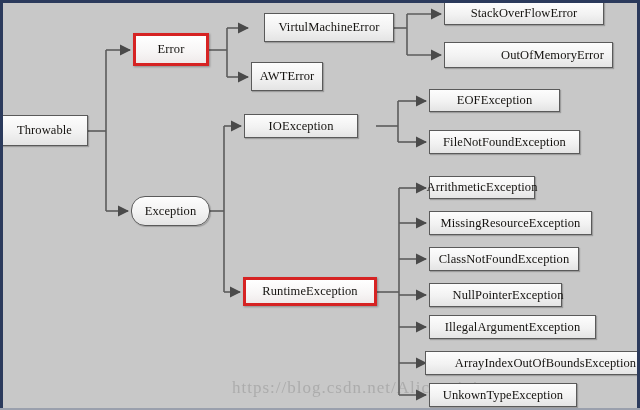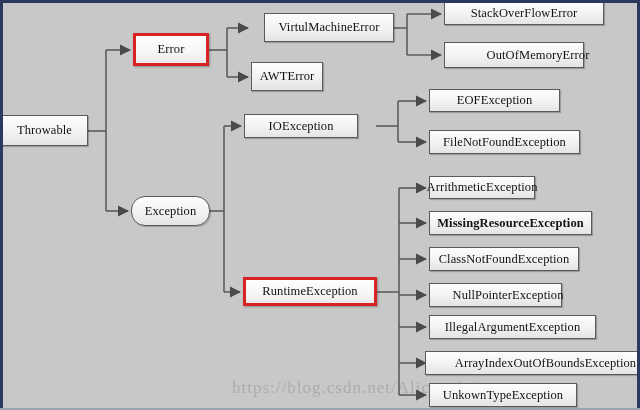--- a/index.html
+++ b/index.html
@@ -128,39 +128,39 @@
       </div>
       <div class="node" style="left: 251px; top: 13px; width: 130px; height: 29px; margin-left: 13px;">
         <span>VirtulMachineError</span>
       </div>
       <div class="node" style="left: 251px; top: 62px; width: 72px; height: 29px;">
         <span>AWTError</span>
       </div>
       <div class="node" style="left: 444px; top: 2px; width: 160px; height: 23px;">
         <span>StackOverFlowError</span>
       </div>
-      <div class="node" style="left: 444px; top: 42px; width: 140px; height: 26px; padding-left: 48px;">
+      <div class="node" style="left: 444px; top: 42px; width: 169px; height: 26px; padding-left: 48px;">
         <span>OutOfMemoryError</span>
       </div>
       <div class="node" style="left: 244px; top: 114px; width: 114px; height: 24px;">
         <span>IOException</span>
       </div>
       <div class="node" style="left: 429px; top: 89px; width: 131px; height: 23px;">
         <span>EOFException</span>
       </div>
       <div class="node" style="left: 429px; top: 130px; width: 151px; height: 24px;">
         <span>FileNotFoundException</span>
       </div>
       <div class="node highlight" style="left: 243px; top: 277px; width: 134px; height: 29px;">
         <span>RuntimeException</span>
       </div>
       <div class="node" style="left: 429px; top: 176px; width: 106px; height: 23px;">
         <span>ArrithmeticException</span>
       </div>
-      <div class="node" style="left: 429px; top: 211px; width: 163px; height: 24px; font-weight: bold;">
+      <div class="node" style="left: 429px; top: 211px; width: 163px; height: 24px;">
         <span>MissingResourceException</span>
       </div>
       <div class="node" style="left: 429px; top: 247px; width: 150px; height: 24px;">
         <span>ClassNotFoundException</span>
       </div>
       <div class="node" style="left: 429px; top: 283px; width: 133px; height: 24px; padding-left: 25px;">
         <span>NullPointerException</span>
       </div>
       <div class="node" style="left: 429px; top: 315px; width: 167px; height: 24px;">
         <span>IllegalArgumentException</span>

